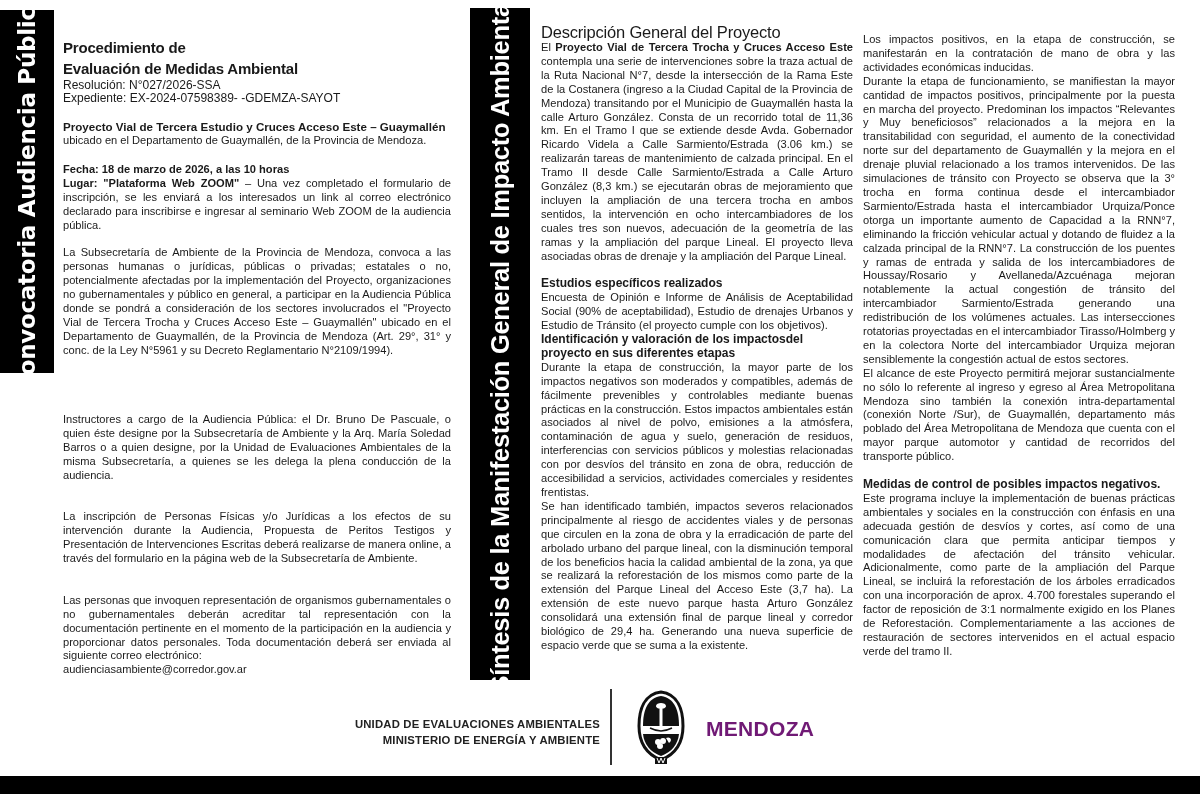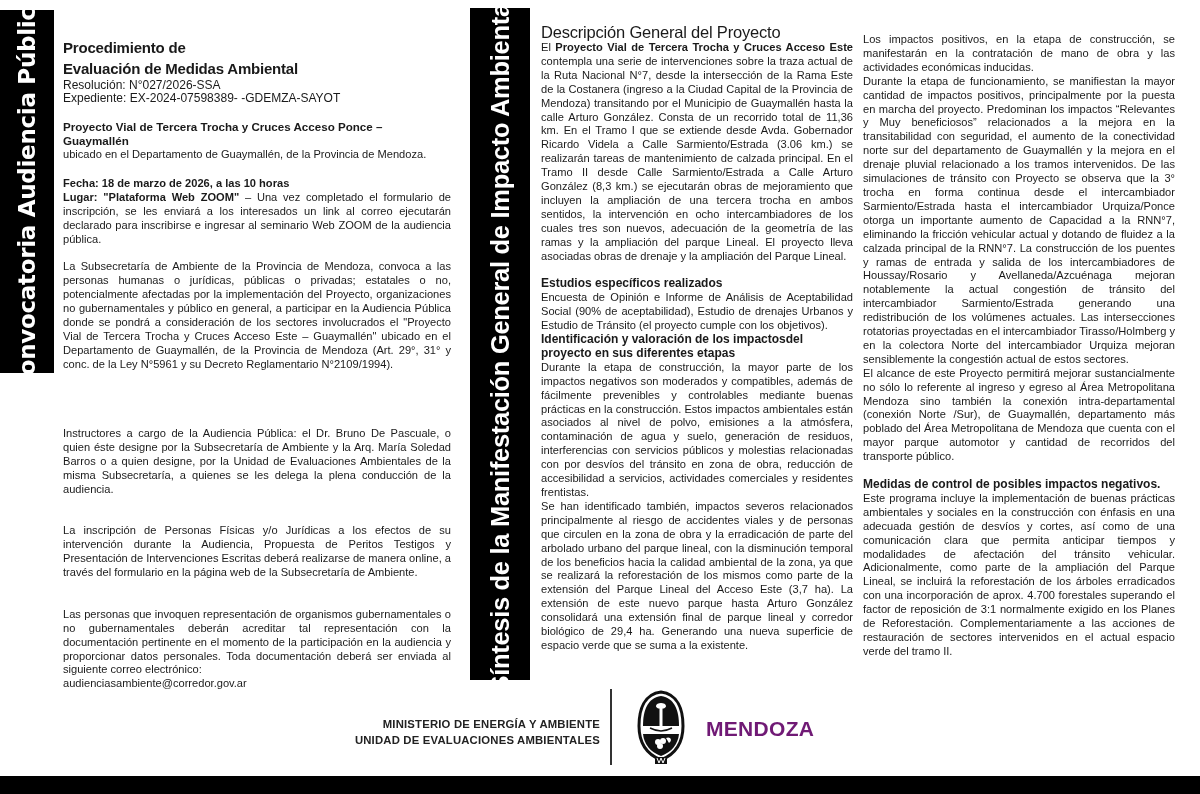--- a/index.html
+++ b/index.html
@@ -53,25 +53,25 @@
 <div id="banner-mid" class="banner">
   <span>Síntesis de la Manifestación General de Impacto Ambiental</span>
 </div>
 
 <div id="col1" class="col">
   <div class="title1">Procedimiento de</div>
   <div class="title1">Evaluación de Medidas Ambiental</div>
   <div class="meta">Resolución: N°027/2026-SSA</div>
   <div class="meta">Expediente: EX-2024-07598389- -GDEMZA-SAYOT</div>
   <div style="height:15px"></div>
-  <div class="proj-head">Proyecto Vial de Tercera Trocha y Cruces Acceso Ponce – Guaymallén</div>
+  <div class="proj-head">Proyecto Vial de Tercera Estudio y Cruces Acceso Este – Guaymallén</div>
   <div>ubicado en el Departamento de Guaymallén, de la Provincia de Mendoza.</div>
   <div style="height:15px"></div>
   <div class="b">Fecha: 18 de marzo de 2026, a las 10 horas</div>
-  <p><span class="b">Lugar: "Plataforma Web ZOOM"</span><span> – Una vez completado el formulario de inscripción, se les enviará a los interesados un link al correo ejecutarán declarado para inscribirse e ingresar al seminario Web ZOOM de la audiencia pública.</span></p>
+  <p><span class="b">Lugar: "Plataforma Web ZOOM"</span><span> – Una vez completado el formulario de inscripción, se les enviará a los interesados un link al correo electrónico declarado para inscribirse e ingresar al seminario Web ZOOM de la audiencia pública.</span></p>
   <div class="gap"></div>
   <p>La Subsecretaría de Ambiente de la Provincia de Mendoza, convoca a las personas humanas o jurídicas, públicas o privadas; estatales o no, potencialmente afectadas por la implementación del Proyecto, organizaciones no gubernamentales y público en general, a participar en la Audiencia Pública donde se pondrá a consideración de los sectores involucrados el "Proyecto Vial de Tercera Trocha y Cruces Acceso Este – Guaymallén" ubicado en el Departamento de Guaymallén, de la Provincia de Mendoza (Art. 29°, 31° y conc. de la Ley N°5961 y su Decreto Reglamentario N°2109/1994).</p>
   <div class="gap"></div>
     <div class="gap"></div>
   <div class="gap"></div>
     <div class="gap"></div>
   <p>Instructores a cargo de la Audiencia Pública: el Dr. Bruno De Pascuale, o quien éste designe por la Subsecretaría de Ambiente y la Arq. María Soledad Barros o a quien designe, por la Unidad de Evaluaciones Ambientales de la misma Subsecretaría, a quienes se les delega la plena conducción de la audiencia.</p>
   <div class="gap"></div>
     <div class="gap"></div>
   <p>La inscripción de Personas Físicas y/o Jurídicas a los efectos de su intervención durante la Audiencia, Propuesta de Peritos Testigos y Presentación de Intervenciones Escritas deberá realizarse de manera online, a través del formulario en la página web de la Subsecretaría de Ambiente.</p>
@@ -95,22 +95,22 @@
 <div id="col3" class="col">
   <p>Los impactos positivos, en la etapa de construcción, se manifestarán en la contratación de mano de obra y las actividades económicas inducidas.</p>
   <p>Durante la etapa de funcionamiento, se manifiestan la mayor cantidad de impactos positivos, principalmente por la puesta en marcha del proyecto. Predominan los impactos “Relevantes y Muy beneficiosos” relacionados a la mejora en la transitabilidad con seguridad, el aumento de la conectividad norte sur del departamento de Guaymallén y la mejora en el drenaje pluvial relacionado a los tramos intervenidos. De las simulaciones de tránsito con Proyecto se observa que la 3° trocha en forma continua desde el intercambiador Sarmiento/Estrada hasta el intercambiador Urquiza/Ponce otorga un importante aumento de Capacidad a la RNN°7, eliminando la fricción vehicular actual y dotando de fluidez a la calzada principal de la RNN°7. La construcción de los puentes y ramas de entrada y salida de los intercambiadores de Houssay/Rosario y Avellaneda/Azcuénaga mejoran notablemente la actual congestión de tránsito del intercambiador Sarmiento/Estrada generando una redistribución de los volúmenes actuales. Las intersecciones rotatorias proyectadas en el intercambiador Tirasso/Holmberg y en la colectora Norte del intercambiador Urquiza mejoran sensiblemente la congestión actual de estos sectores.</p>
   <p>El alcance de este Proyecto permitirá mejorar sustancialmente no sólo lo referente al ingreso y egreso al Área Metropolitana Mendoza sino también la conexión intra-departamental (conexión Norte /Sur), de Guaymallén, departamento más poblado del Área Metropolitana de Mendoza que cuenta con el mayor parque automotor y cantidad de recorridos del transporte público.</p>
   <div class="gap"></div>
   <div class="subhead">Medidas de control de posibles impactos negativos.</div>
   <p>Este programa incluye la implementación de buenas prácticas ambientales y sociales en la construcción con énfasis en una adecuada gestión de desvíos y cortes, así como de una comunicación clara que permita anticipar tiempos y modalidades de afectación del tránsito vehicular. Adicionalmente, como parte de la ampliación del Parque Lineal, se incluirá la reforestación de los árboles erradicados con una incorporación de aprox. 4.700 forestales superando el factor de reposición de 3:1 normalmente exigido en los Planes de Reforestación. Complementariamente a las acciones de restauración de sectores intervenidos en el actual espacio verde del tramo II.</p>
 </div>
 
 <div class="footer-text">
+  <div>UNIDAD DE EVALUACIONES AMBIENTALES</div>
   <div>MINISTERIO DE ENERGÍA Y AMBIENTE</div>
-  <div>UNIDAD DE EVALUACIONES AMBIENTALES</div>
 </div>
 <div class="footer-divider"></div>
 <svg class="logo" viewBox="0 0 50 76">
   <path d="M25 2 C8 4 3 20 3 36 C3 52 10 64 25 70 C40 64 47 52 47 36 C47 20 42 4 25 2 Z" fill="#fff" stroke="#111" stroke-width="3"></path>
   <path d="M25 6 C11 8 7 21 7 36 L43 36 C43 21 39 8 25 6 Z" fill="#111"></path>
   <path d="M7 44 C8 54 14 62 25 66 C36 62 42 54 43 44 Z" fill="#111"></path>
   <path d="M20 16 C20 12 30 12 30 16 C30 18 27 19 25 19 C23 19 20 18 20 16 Z" fill="#fff"></path>
   <rect x="23.5" y="19" width="3" height="23" fill="#fff"></rect>
   <path d="M14 38 C18 40 22 41 25 41 C28 41 32 40 36 38" stroke="#111" stroke-width="1.5" fill="none"></path>
   <circle cx="22" cy="52" r="3" fill="#fff"></circle>

